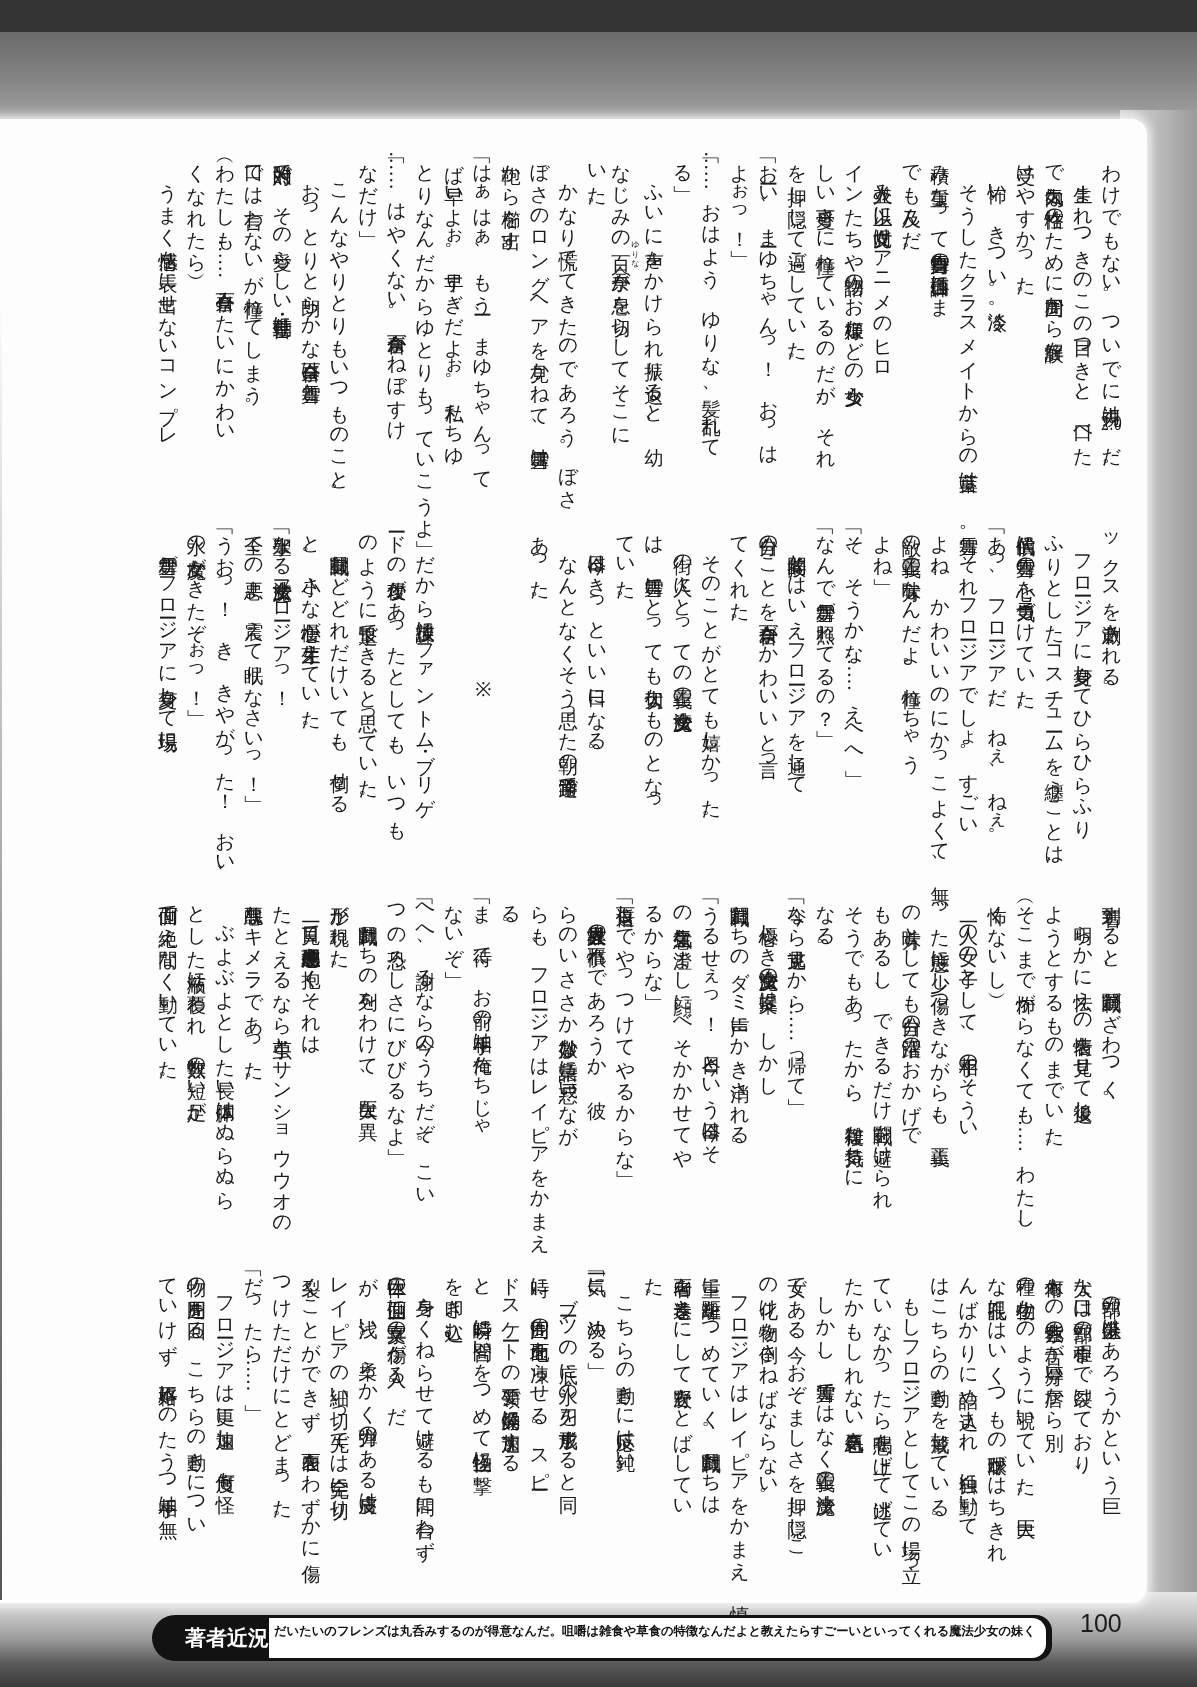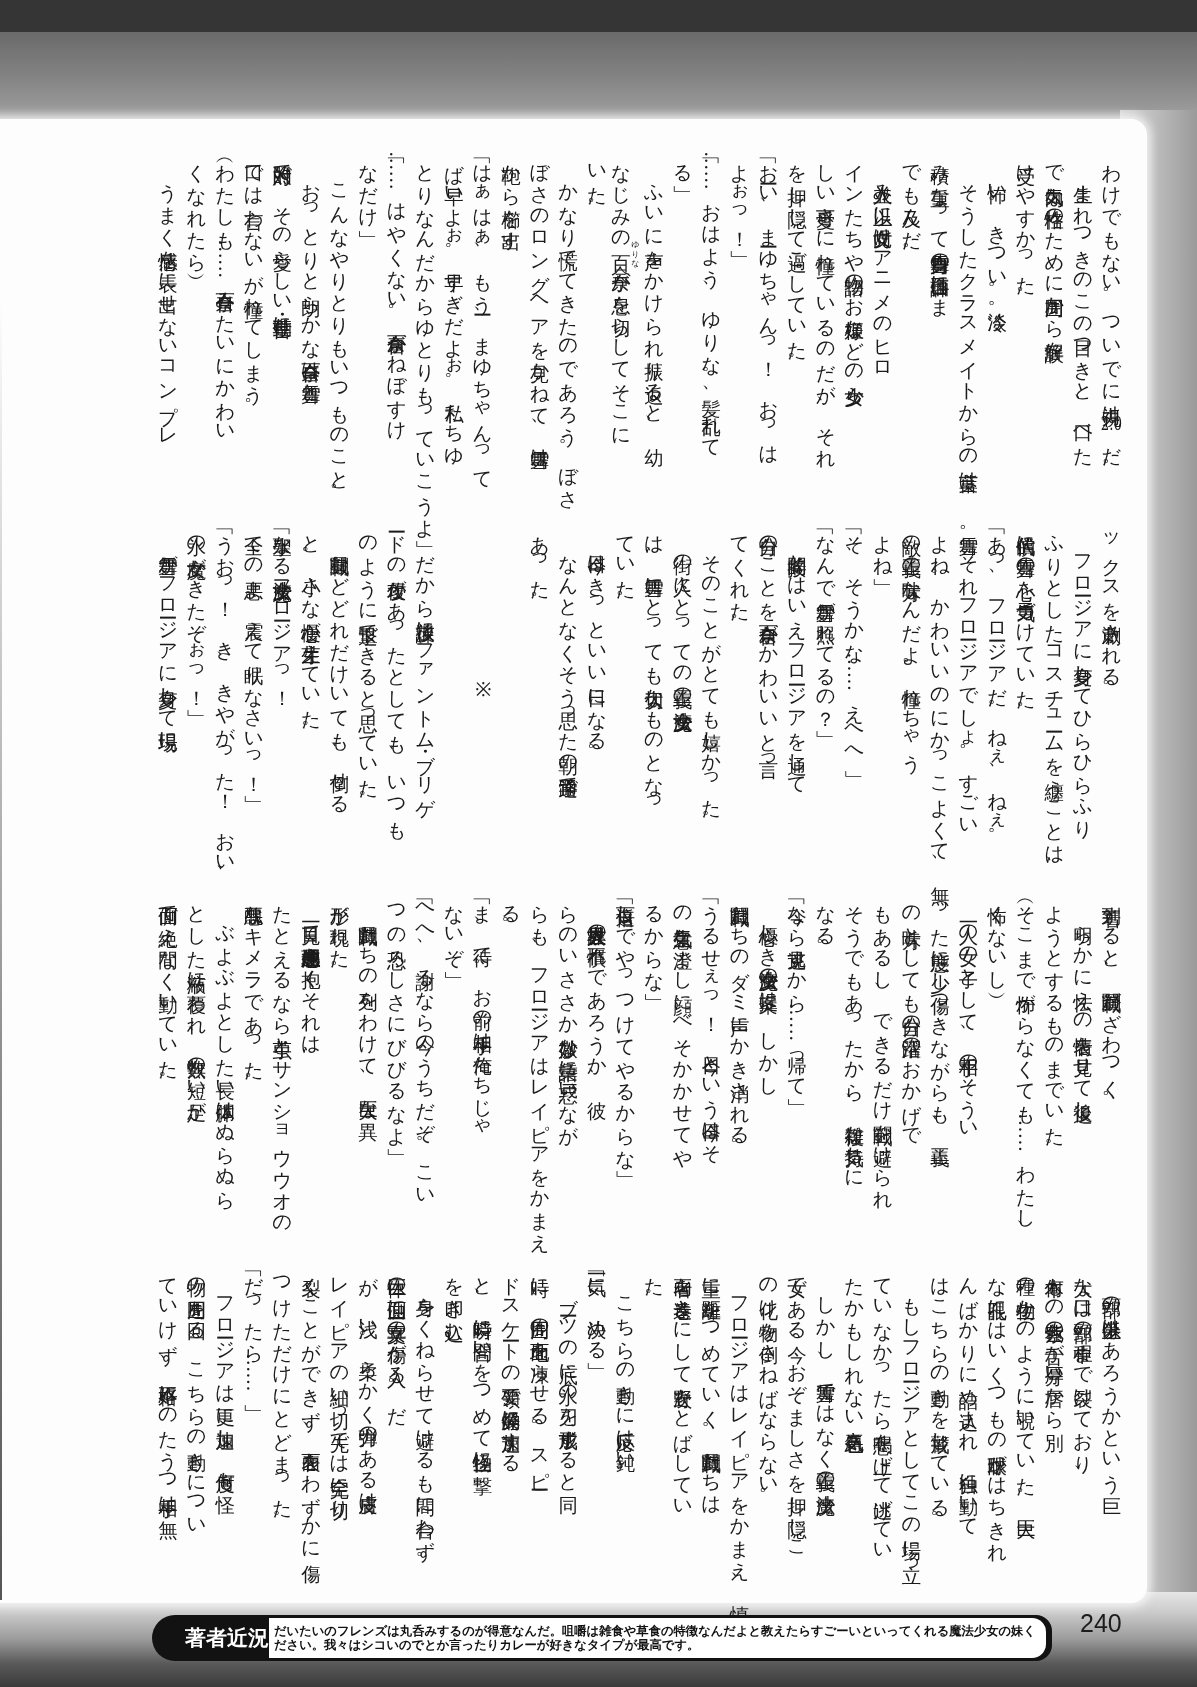--- a/index.html
+++ b/index.html
@@ -225,17 +225,16 @@
 <div class="col">「だったら……」</div>
 <div class="col">　フロージアは更に加速し、何度も怪</div>
 <div class="col">物の周囲を回る。こちらの動きについ</div>
 <div class="col">ていけず、不格好にのたうつ相手は無</div>
 </div>
 
 <div class="note">
   <div class="note-label">著者近況</div>
   <div class="note-body">
     <div class="note-line">だいたいのフレンズは丸呑みするのが得意なんだ。咀嚼は雑食や草食の特徴なんだよと教えたらすごーいといってくれる魔法少女の妹く</div>
-    <div class="note-line">ださい。我々はシコいのでとか言ったりカレーが好きなタイプが最高です。</div>
   </div>
 </div>
 
-<div class="pagenum">240</div>
+<div class="pagenum">100</div>
 
 </body></html>

